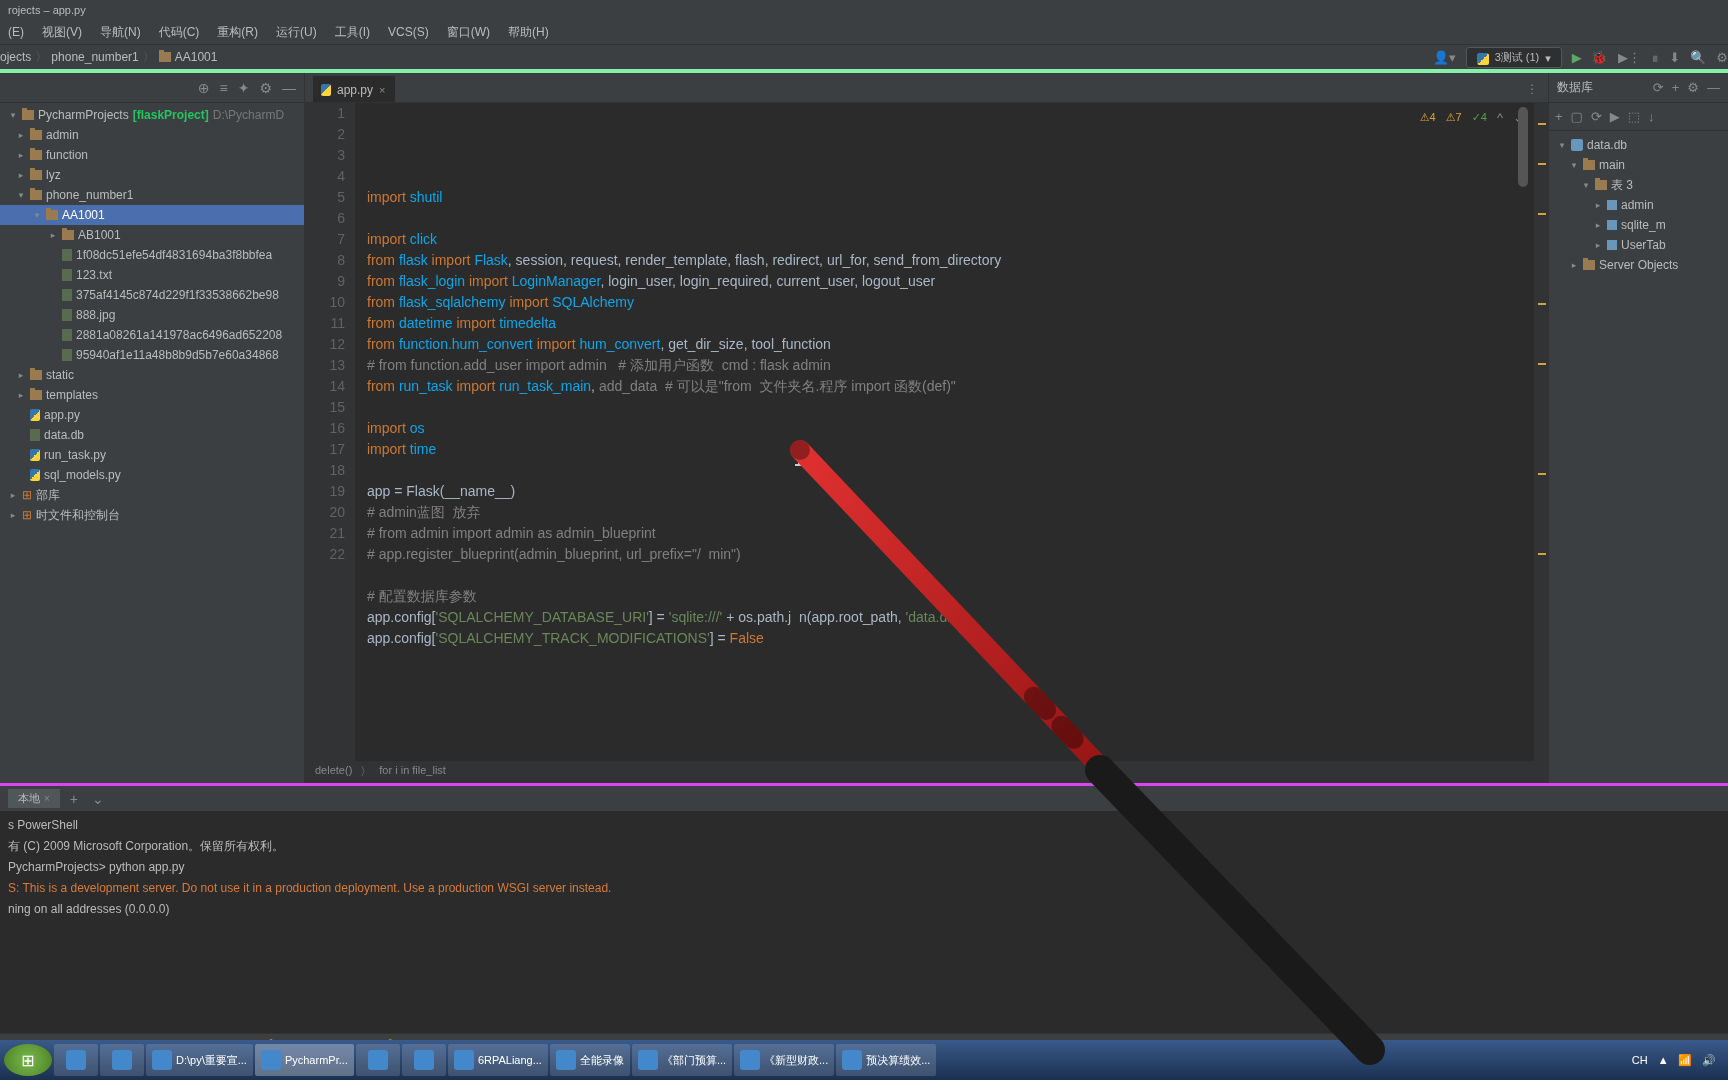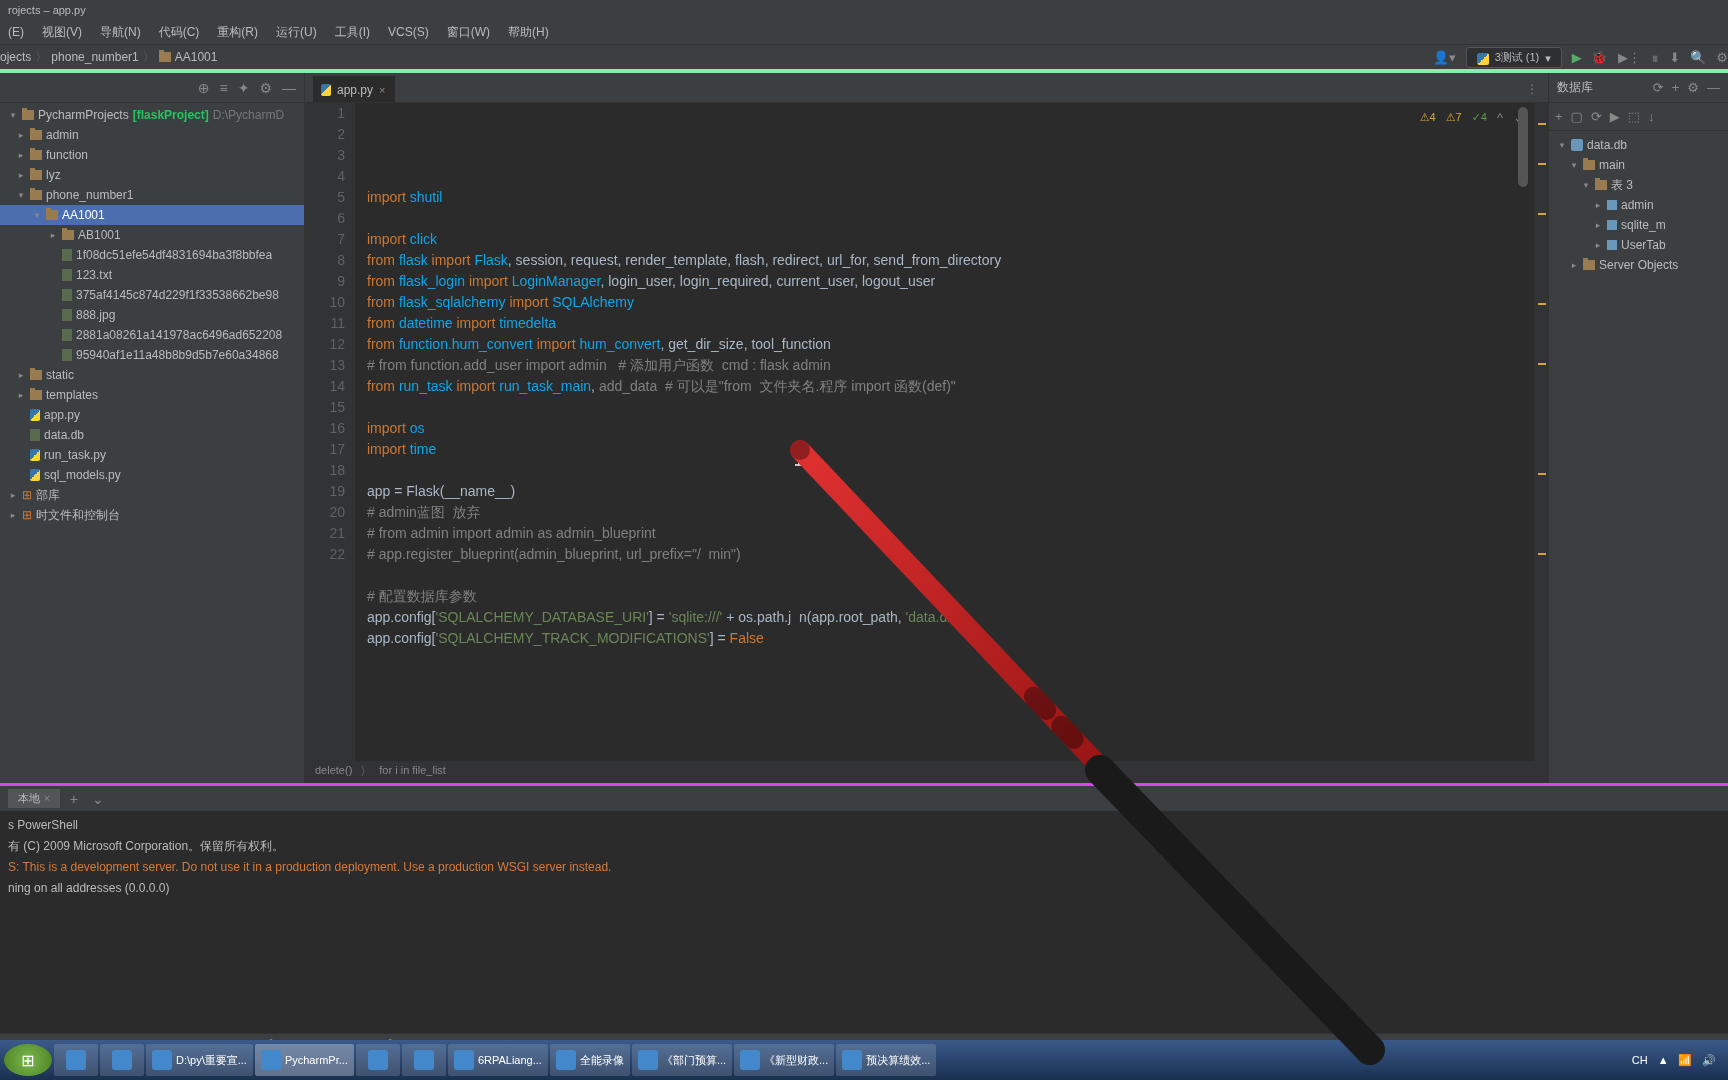--- a/index.html
+++ b/index.html
@@ -282,20 +282,21 @@
     <div class="term-tab">
       <span>本地</span>
       <span class="close">×</span>
     </div>
     <span class="term-add">+</span>
     <span class="term-add">⌄</span>
   </div>
   <div class="term-body" id="term-body">
       <div>s PowerShell</div>
       <div>有 (C) 2009 Microsoft Corporation。保留所有权利。</div>
+      <div class="prompt">PycharmProjects&gt; python app.py</div>
       <div class="warn">S: This is a development server. Do not use it in a production deployment. Use a production WSGI server instead.</div>
       <div>ning on all addresses (0.0.0.0)</div>
     </div>
 </div>
 
 <div class="bottom-tools" id="bottom-tools">
     <div class="tool"><span>⎇</span> on Control</div>
     <div class="tool"><span>☰</span> TODO</div>
     <div class="tool"><span>⊘</span> 问题</div>
     <div class="tool active"><span>▣</span> 终端</div>

